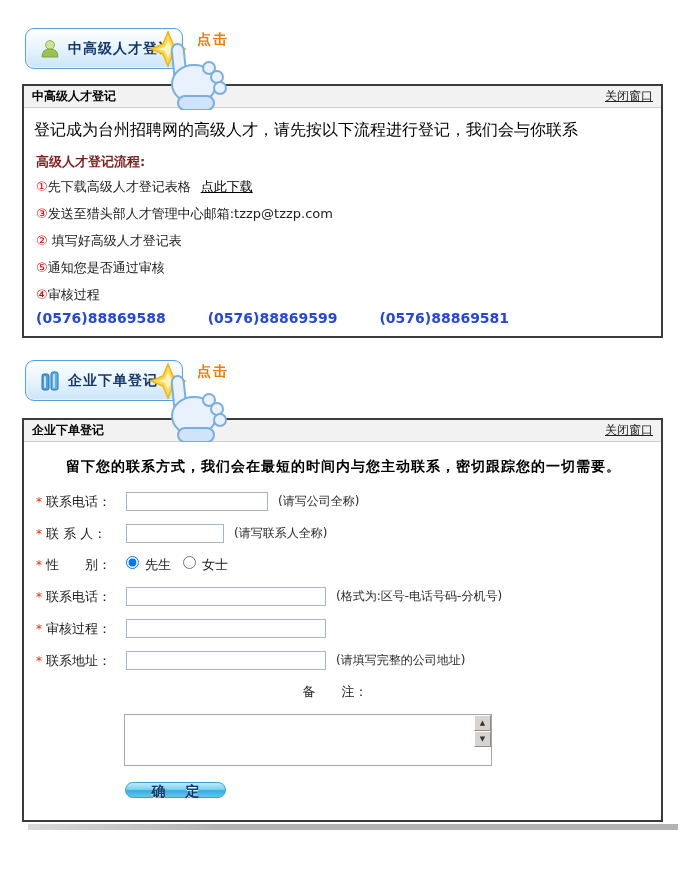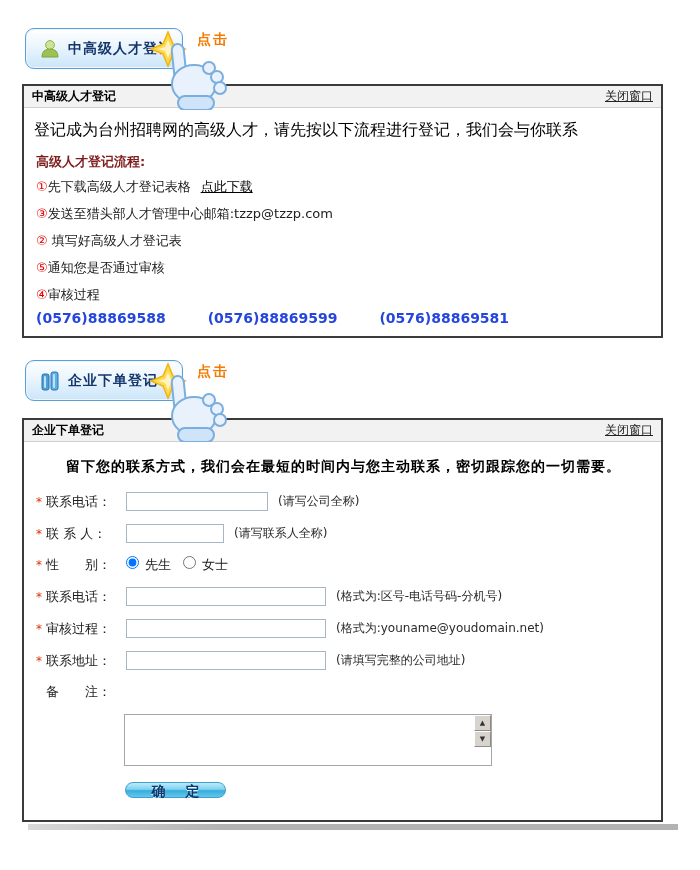--- a/index.html
+++ b/index.html
@@ -196,31 +196,30 @@
       <span class="req">*</span>
       <span class="f-label">联系电话：</span>
       <input class="f-input w200" type="text" style="">
       <span class="f-hint">(格式为:区号-电话号码-分机号)</span>
     </div>
 
     <div class="form-row">
       <span class="req">*</span>
       <span class="f-label">审核过程：</span>
       <input class="f-input w200" type="text" style="">
-      <span class="f-hint">(格式为:youname@youdomain.net)</span>
     </div>
 
     <div class="form-row">
       <span class="req">*</span>
       <span class="f-label">联系地址：</span>
       <input class="f-input w200" type="text" style="">
       <span class="f-hint">(请填写完整的公司地址)</span>
     </div>
 
-    <div class="form-row" style="">
+    <div class="form-row" style="flex-direction:column;">
       <span class="req"></span>
       <span class="f-label">备　　注：</span>
     </div>
 
     <div class="ta-row">
       <div class="fake-ta">
         <div class="ta-scroll">
           <div class="sb-btn">▲</div>
           <div class="sb-track"></div>
           <div class="sb-btn">▼</div>

